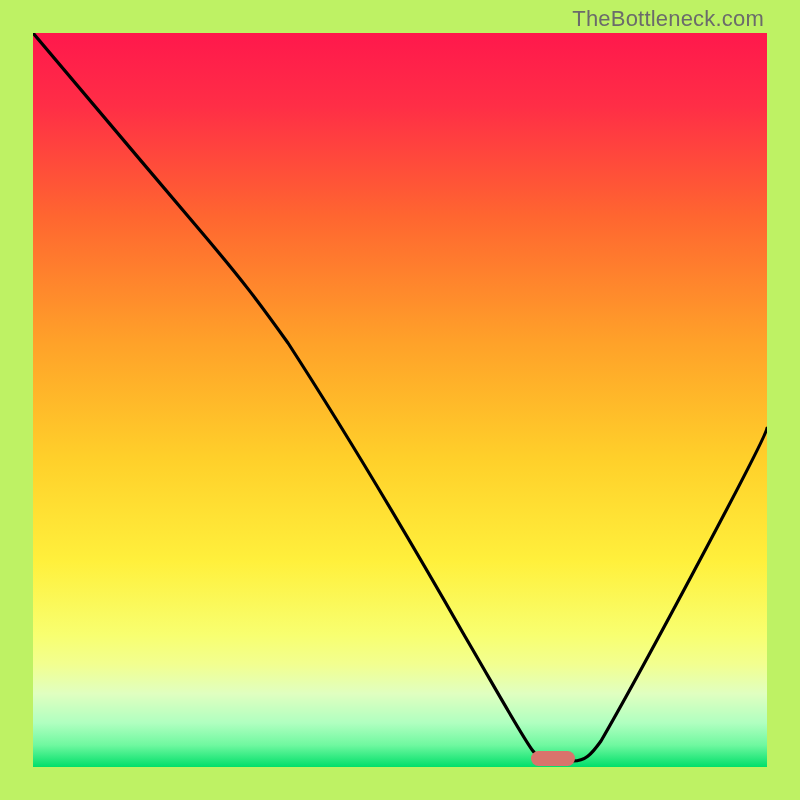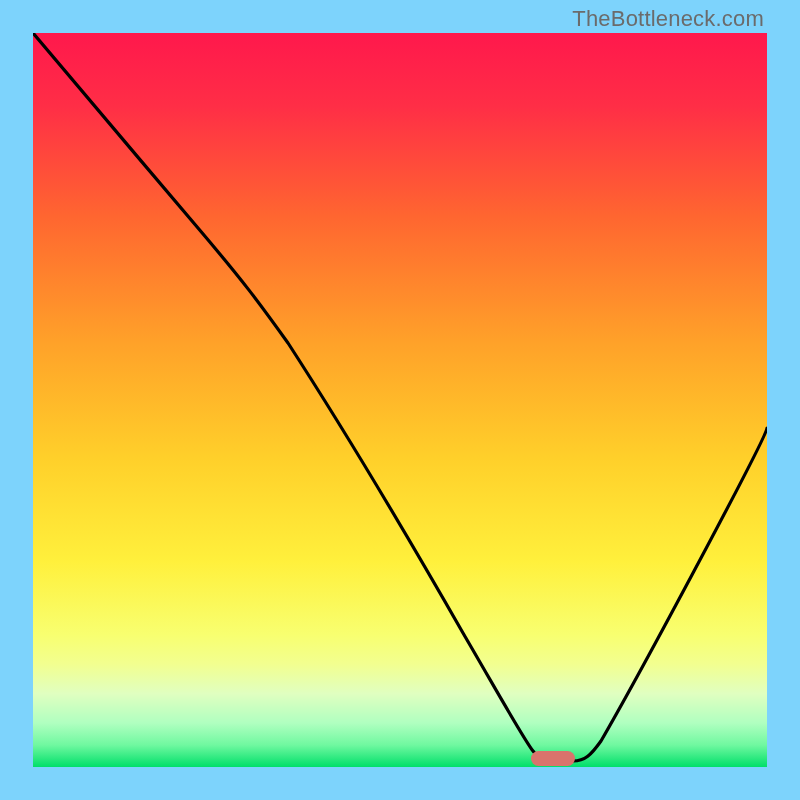--- a/index.html
+++ b/index.html
@@ -10,21 +10,21 @@
     height: 800px;
     overflow: hidden;
     font-family: Arial, sans-serif;
   }
   .frame {
     position: absolute;
     left: 0;
     top: 0;
     width: 800px;
     height: 800px;
-    background: #7dd3fc;
+    background: #bef264;
   }
   .plot-area {
     position: absolute;
     left: 33px;
     top: 33px;
     width: 734px;
     height: 734px;
     overflow: hidden;
   }
   .gradient-bg {

